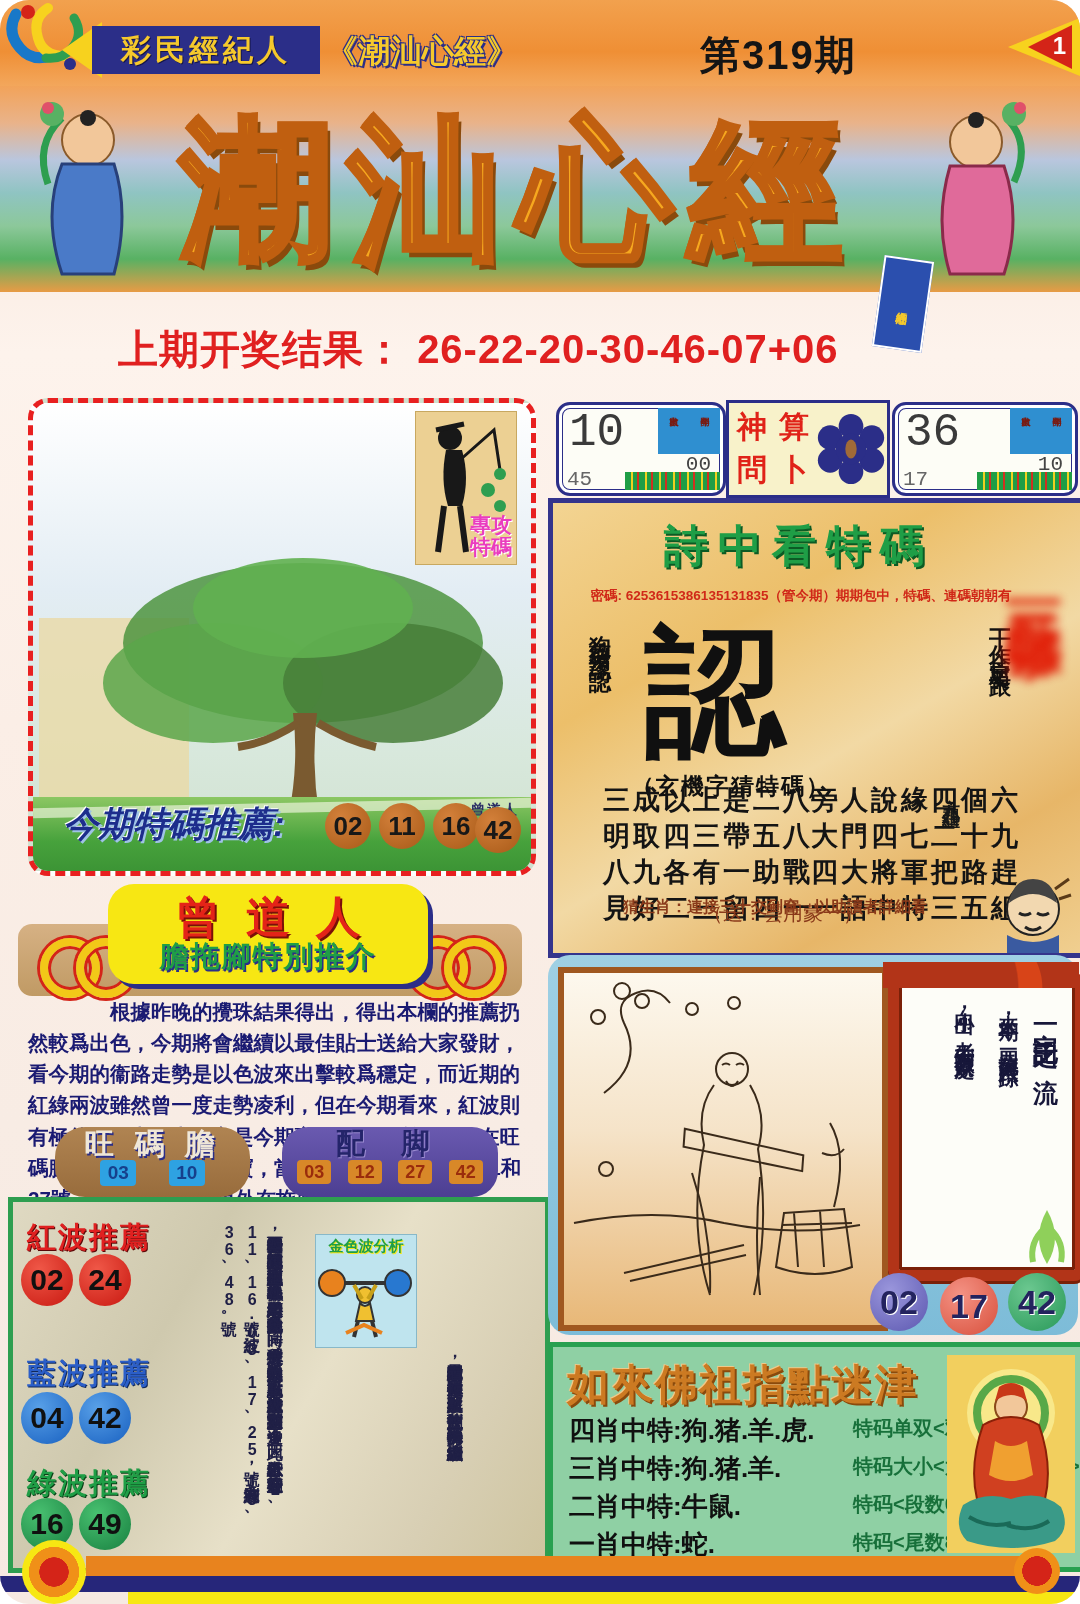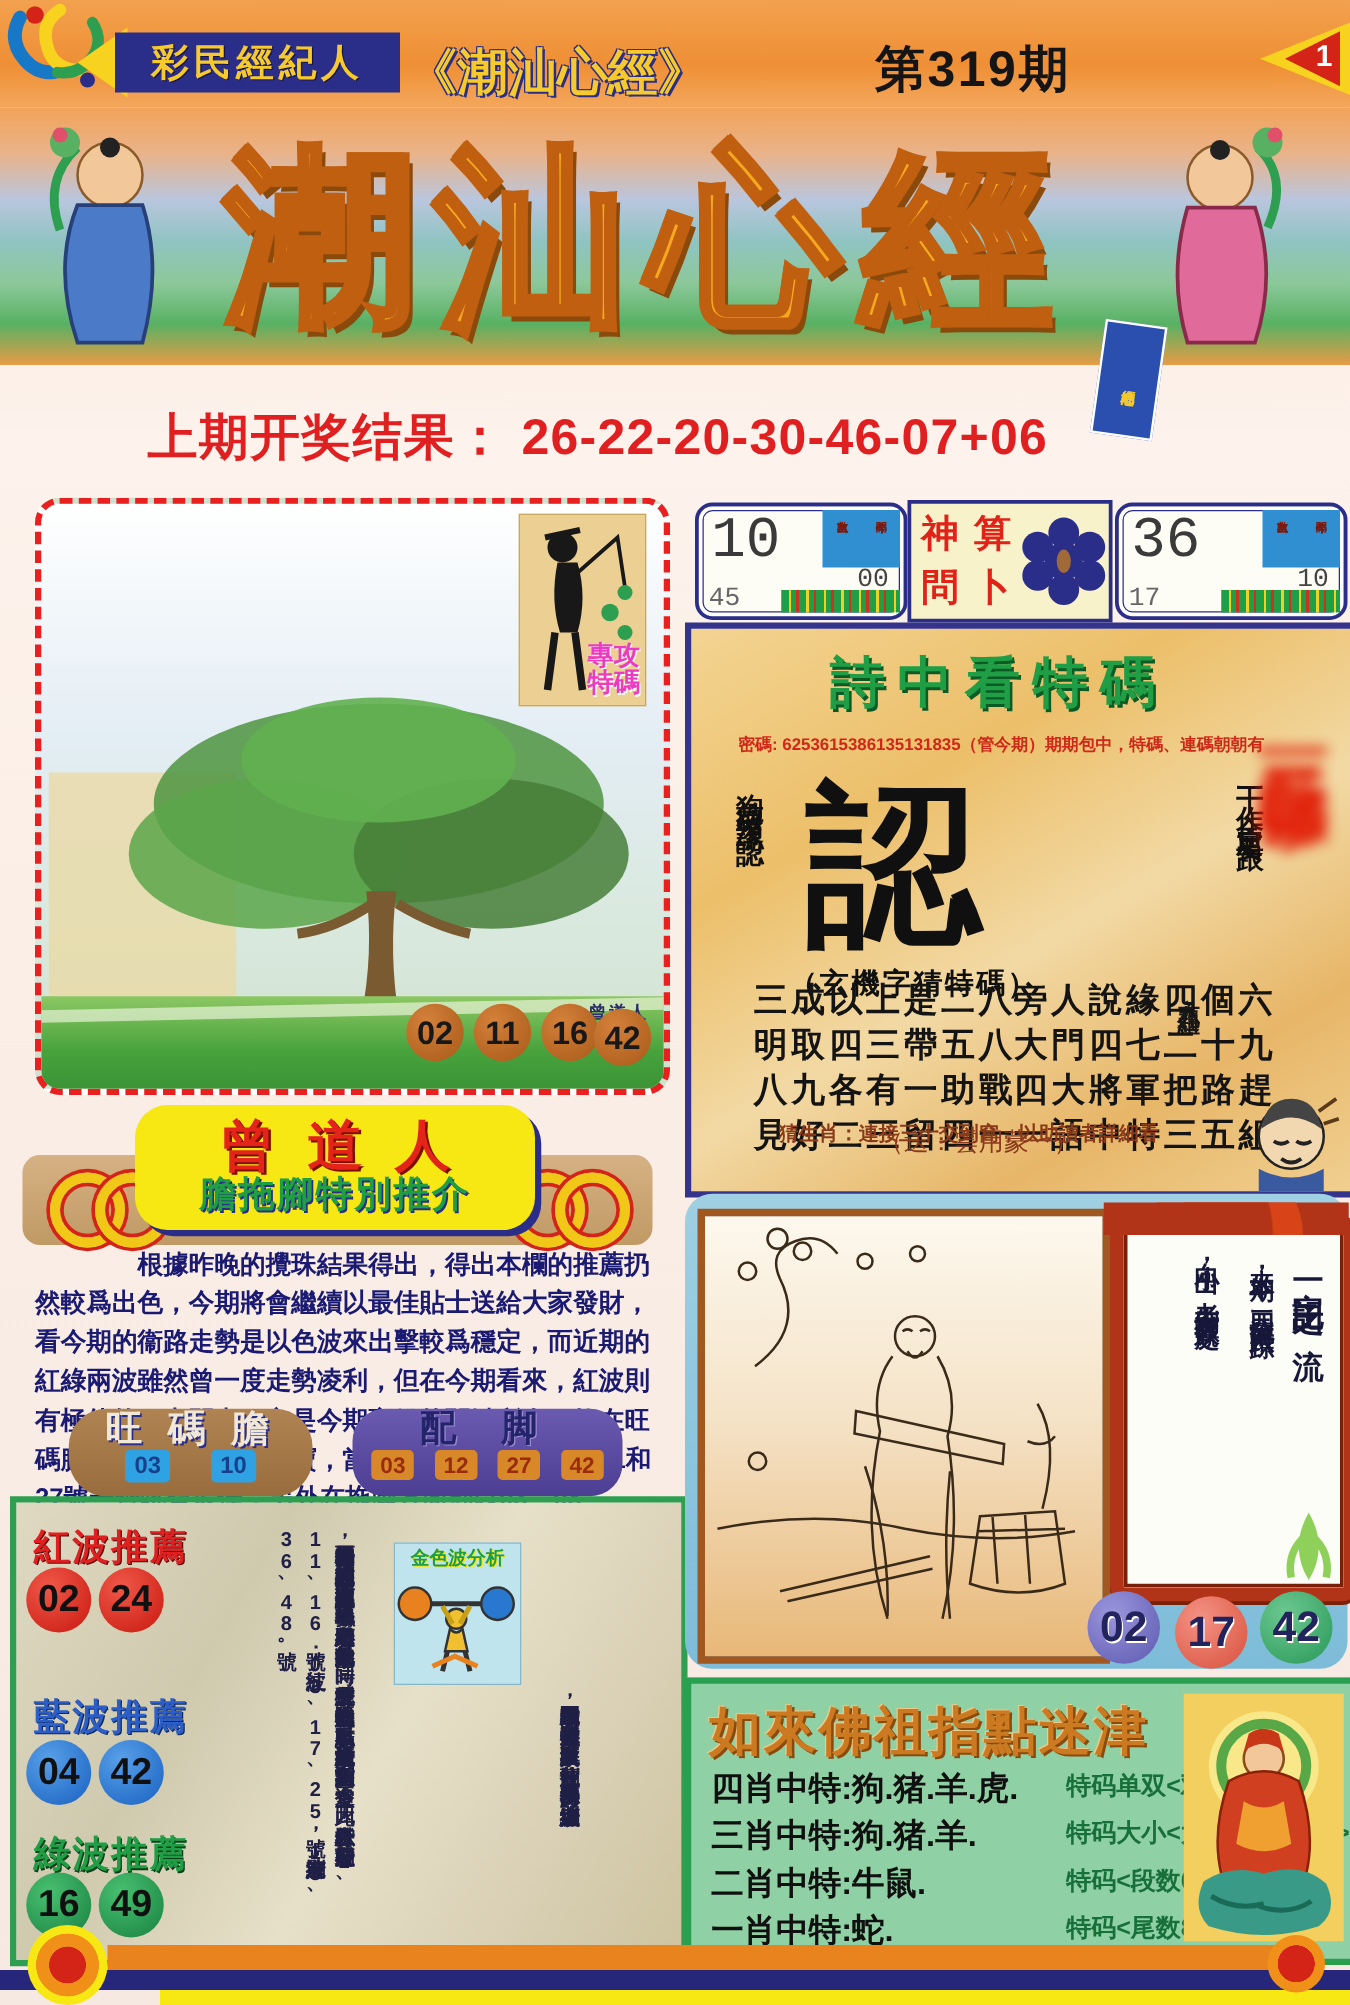--- a/index.html
+++ b/index.html
@@ -1,28 +1,28 @@
 <!DOCTYPE html>
 <html><head>
 <meta charset="utf-8">
 <style>
   html,body{margin:0;padding:0;background:#fff;}
   .page{position:relative;width:1080px;height:1604px;overflow:hidden;
         font-family:"Liberation Sans","DejaVu Sans",sans-serif;
-        background:linear-gradient(180deg,#f6ded2 0%,#fdf3ec 22%,#fbeee6 45%,#f8ece4 70%,#f6e9e2 100%);}
+        background:linear-gradient(180deg,#f6ded2 0%,#fdf3ec 22%,#fbeee6 45%,#f8ece4 70%,#f6e9e2 100%);border-radius:29px;}
   .abs{position:absolute;}
   .vtext{writing-mode:vertical-rl;text-orientation:upright;}
   .ball{border-radius:50%;display:flex;align-items:center;justify-content:center;font-weight:bold;}
   .sqr{display:flex;align-items:center;justify-content:center;font-weight:bold;border-radius:4px;}
   
   .header{left:0;top:0;width:1080px;height:86px;background:linear-gradient(180deg,#f2a14e,#ef8f35 60%,#f3a75c);}
   .agency-band{left:92px;top:26px;width:228px;height:48px;background:#2b2e88;display:flex;align-items:center;justify-content:center;}
   .yellow-wedge{left:62px;top:22px;width:0;height:0;border-top:28px solid transparent;border-bottom:28px solid transparent;border-right:40px solid #f7d21e;}
   .agency-text{color:#f6c92c;font-size:30px;font-weight:bold;letter-spacing:4px;text-shadow:1px 1px 0 #151548;}
-  .series-text{left:326px;top:30px;font-size:40px;font-weight:bold;color:#f6c92c;text-shadow:-1px -1px 0 #2b2e88,1px -1px 0 #2b2e88,-1px 1px 0 #2b2e88,2px 2px 0 #2b2e88;text-align:center;}
+  .series-text{left:326px;top:30px;font-size:32px;font-weight:bold;color:#f6c92c;text-shadow:-1px -1px 0 #2b2e88,1px -1px 0 #2b2e88,-1px 1px 0 #2b2e88,2px 2px 0 #2b2e88;text-align:center;}
   .issue-text{left:700px;top:28px;font-size:40px;font-weight:bold;color:#151515;letter-spacing:2px;}
   .page-arrow{left:1008px;top:18px;width:72px;height:58px;background:#f7d21e;clip-path:polygon(100% 0,100% 100%,0 50%);display:flex;align-items:center;justify-content:center;}
   .page-arrow-inner{width:0;height:0;border-top:22px solid transparent;border-bottom:22px solid transparent;border-right:44px solid #d42418;position:absolute;right:8px;top:7px;}
   .page-no{position:absolute;right:14px;top:14px;color:#fff;font-weight:bold;font-size:24px;z-index:3;}
   
   .banner{left:0;top:86px;width:1080px;height:206px;
      background:linear-gradient(180deg,#f2a35a 0%,#e9b38a 18%,#b9c6de 36%,#8fc4c2 52%,#8cc89a 68%,#58b163 84%,#e89b45 100%);}
   .banner-title{left:140px;top:96px;width:760px;height:190px;display:flex;align-items:center;justify-content:center;
      font-size:152px;font-weight:bold;color:#f6a81f;letter-spacing:18px;
      -webkit-text-stroke:5px #c05f10;text-shadow:5px 7px 0 #8a4a0c,-2px -2px 0 #c05f10;}
@@ -193,20 +193,21 @@
         <circle cx="72" cy="78" r="7" fill="#2e9e50"></circle>
         <circle cx="84" cy="94" r="6" fill="#2e9e50"></circle>
         <path d="M28 94 l-6 46 M44 94 l6 46" stroke="#181818" stroke-width="6"></path>
       </svg>
       <div class="badge-text">
         <div>專攻</div>
         <div>特碼</div>
       </div>
     </div>
     <div class="abs signature">曾道人</div>
+    <div class="abs rec-label">今期特碼推薦:</div>
     <div class="abs ball rec-ball" style="left:292px;">02</div>
     <div class="abs ball rec-ball" style="left:346px;">11</div>
     <div class="abs ball rec-ball" style="left:400px;">16</div>
     <div class="abs ball rec-ball" style="left:442px;top:404px;">42</div>
   </div>
 
   <div class="abs num-box" style="left:556px;">
     <span class="num-main">10</span>
     <div class="blue-panel">
       <span class="tiny-vlabel">出次數</span>

